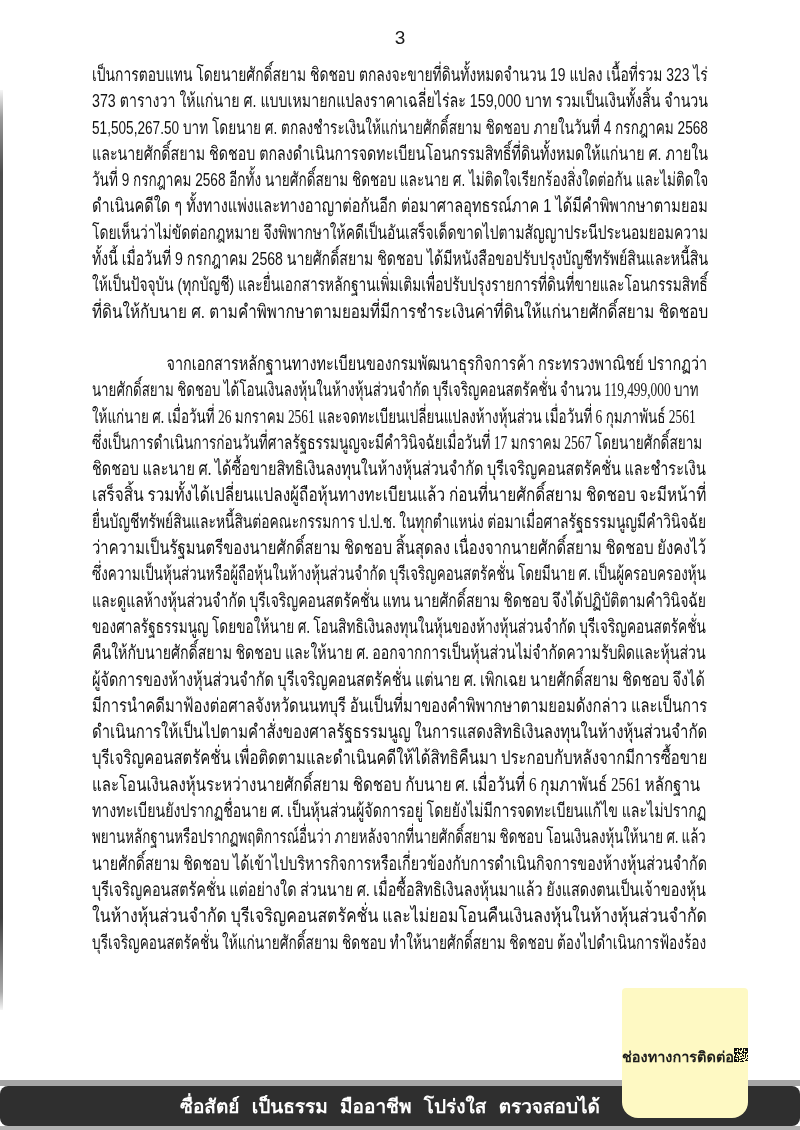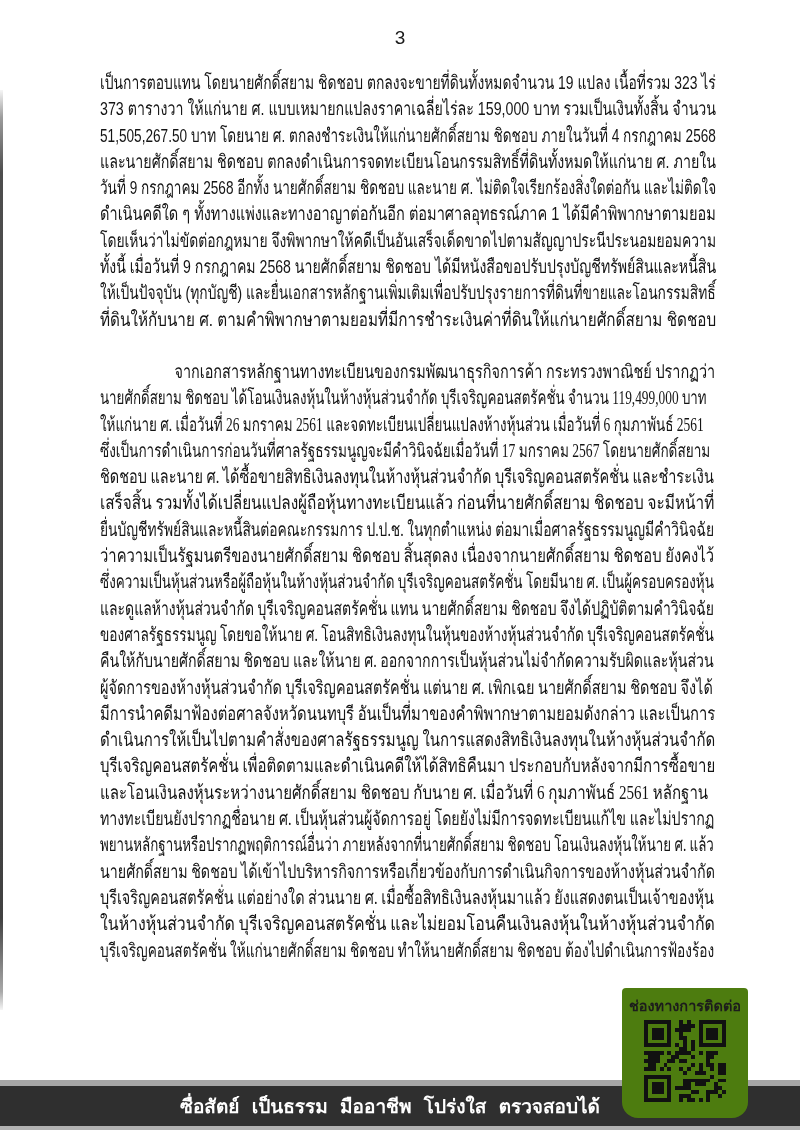--- a/index.html
+++ b/index.html
@@ -13,45 +13,45 @@
     opacity:.85;
   }
   .page-number{
     position:absolute;top:26px;left:0;width:800px;text-align:center;
     font-size:19px;line-height:24px;color:#1a1a1a;
   }
   .doc-body{
     position:absolute;left:92px;top:62px;width:616px;
     font-size:19px;line-height:26.3px;color:var(--text,#141414);
   }
-  .para{margin:8px;padding:0;}
+  .para{margin:0;padding:0;}
   .para + .para{margin-top:26px;font-family:Liberation Serif, serif;}
   .line{
     height:26.3px;overflow:visible;
     text-align:justify;text-align-last:justify;
     transform-origin:left center;
   }
   .line.nw{white-space:nowrap;}
   .line.last{text-align-last:left;}
   .indent-spacer{display:inline-block;width:98px;height:1px;}
   
   .qr-panel{
     position:absolute;left:622px;top:988px;width:126px;height:130px;
-    background:#4d7c0f;border-radius:4px 4px 16px 16px;z-index:3;
-    display:flex;flex-direction:column;align-items:center;
+    background:#fef9c3;border-radius:4px 4px 16px 16px;z-index:3;
+    display:flex;align-items:center;
   }
   .qr-label{
     margin-top:6px;font-size:14.5px;font-weight:600;color:#1c1c1c;white-space:nowrap;
   }
   .qr-code{margin-top:3px;width:82px;height:82px;}
   
   .band-top{position:absolute;left:0;top:1080px;width:800px;height:6px;background:var(--band-top,#a6a6a6);z-index:1;}
   .footer-bar{
     position:absolute;left:0;top:1086px;width:800px;height:40px;background:var(--footer-bar,#2f2f2f);z-index:1;
-    display:flex;align-items:center;justify-content:center;
+    display:flex;align-items:center;justify-content:center;border-radius:8px;
   }
   .footer-slogan{
     color:#ffffff;font-size:19px;font-weight:700;word-spacing:7px;white-space:nowrap;
     transform:translateX(-10px);
   }
   .band-bottom{position:absolute;left:0;top:1126px;width:800px;height:4px;background:var(--band-bottom,#b2b2b2);z-index:1;}
 </style>
 </head>
 <body>
 

